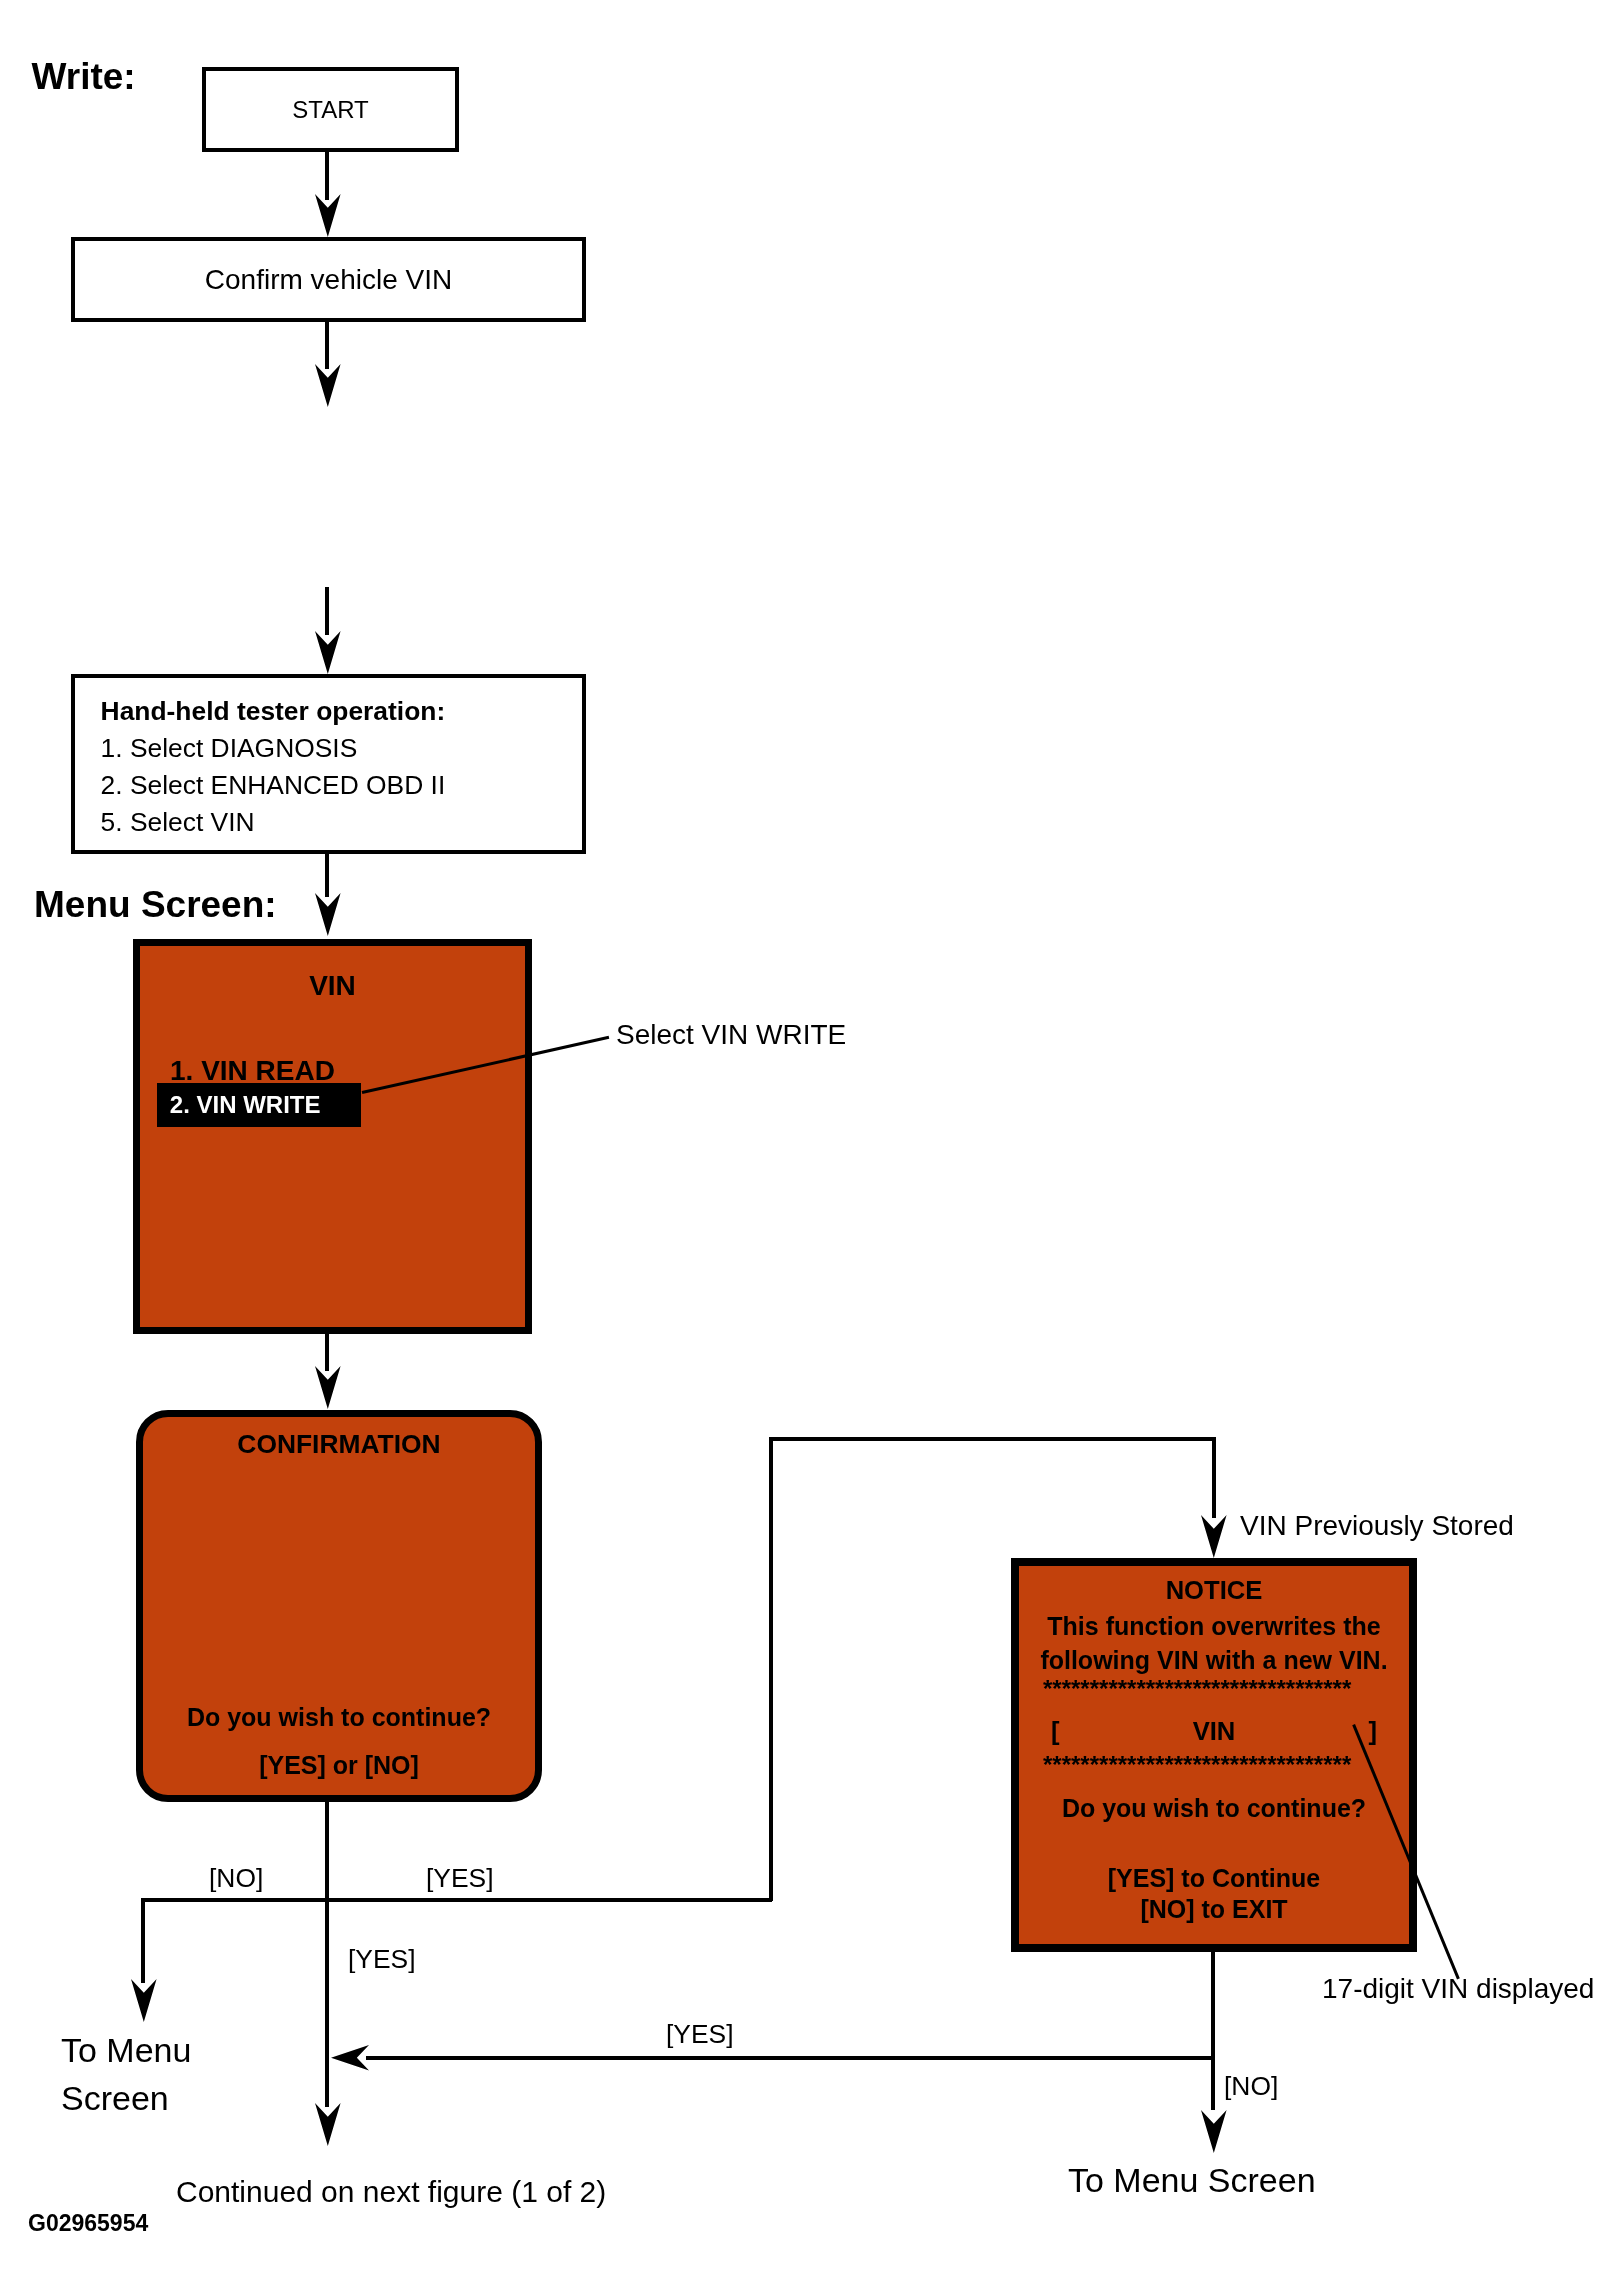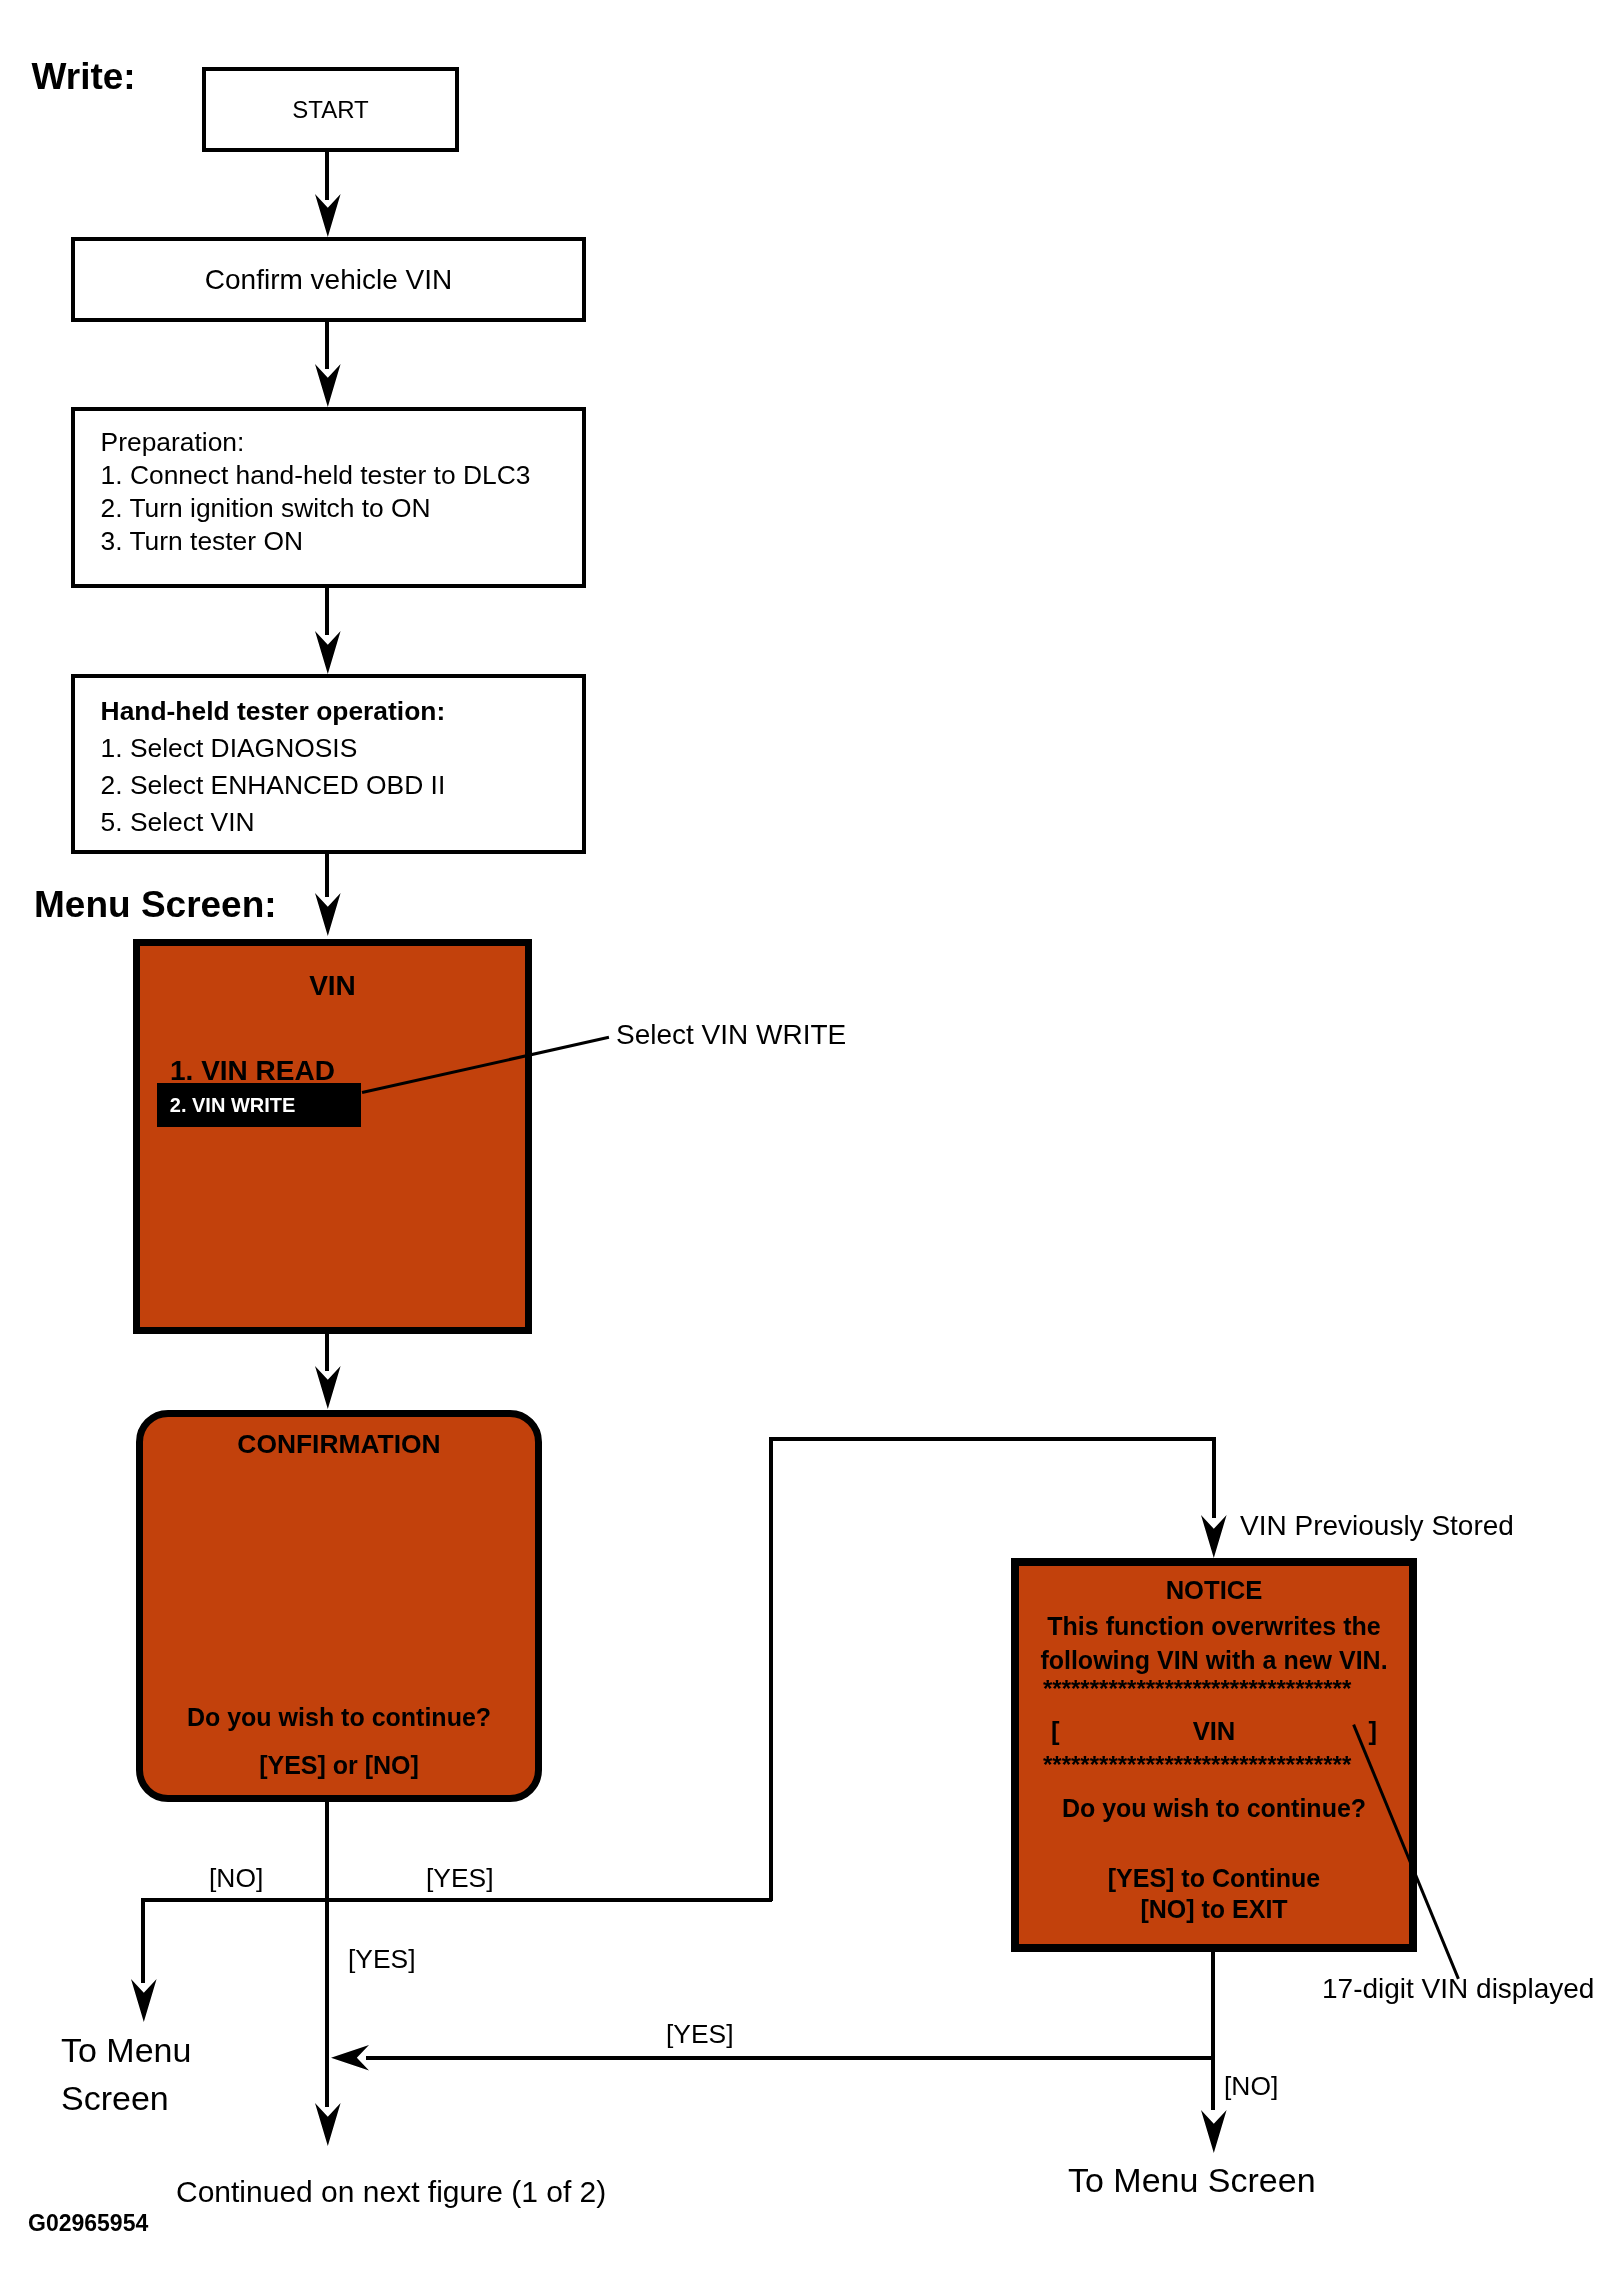--- a/index.html
+++ b/index.html
@@ -35,28 +35,20 @@
   <div class="pbox center-text" style="left:202px;top:67px;width:257px;height:85px;font-size:24px;">START</div>
 
   <div class="vline" style="left:325px;top:152px;height:48px;"></div>
   <div class="ahead-down" style="left:315px;top:194px;"></div>
 
   <div class="pbox center-text" style="left:71px;top:237px;width:515px;height:85px;font-size:28px;">Confirm vehicle VIN</div>
 
   <div class="vline" style="left:325px;top:321px;height:48px;"></div>
   <div class="ahead-down" style="left:315px;top:364px;"></div>
 
-  <div class="pbox" style="left:71px;top:407px;width:515px;height:181px;">
-    <div class="node-text" style="position:absolute;left:25.6px;top:15.3px;">
-      <div>Preparation:</div>
-      <div>1. Connect hand-held tester to DLC3</div>
-      <div>2. Turn ignition switch to ON</div>
-      <div>3. Turn tester ON</div>
-    </div>
-  </div>
 
   <div class="vline" style="left:325px;top:587px;height:48px;"></div>
   <div class="ahead-down" style="left:315px;top:631px;"></div>
 
   <div class="pbox" style="left:71px;top:674px;width:515px;height:180px;">
     <div class="node-text" style="position:absolute;left:25.6px;top:15.3px;line-height:37px;">
       <div style="font-weight:bold;">Hand-held tester operation:</div>
       <div>1. Select DIAGNOSIS</div>
       <div>2. Select ENHANCED OBD II</div>
       <div>5. Select VIN</div>
@@ -64,21 +56,21 @@
   </div>
 
   <div class="abs big-label" style="left:34px;top:884px;">Menu Screen:</div>
 
   <div class="vline" style="left:325px;top:853px;height:44px;"></div>
   <div class="ahead-down" style="left:315px;top:893px;"></div>
 
   <div class="sbox" style="left:133px;top:939px;width:399px;height:395px;">
     <div style="position:absolute;left:0;right:0;top:24px;text-align:center;font-size:28px;font-weight:bold;">VIN</div>
     <div style="position:absolute;left:30px;top:109px;font-size:28px;font-weight:bold;">1. VIN READ</div>
-    <div style="position:absolute;left:17px;top:137px;width:204px;height:44px;background:#000;color:#fff;font-size:20px;font-weight:bold;line-height:44px;padding-left:12.8px;box-sizing:border-box;">2. VIN WRITE</div>
+    <div style="position:absolute;left:17px;top:137px;width:204px;height:44px;background:#000;color:#fff;font-size:24px;font-weight:bold;line-height:44px;padding-left:12.8px;box-sizing:border-box;">2. VIN WRITE</div>
   </div>
 
   <div class="callout" style="left:362px;top:1091px;width:253px;transform:rotate(-12.6deg);transform-origin:0 50%;"></div>
   <div class="abs" style="left:616px;top:1019px;font-size:28px;">Select VIN WRITE</div>
 
   <div class="vline" style="left:325px;top:1333px;height:38px;"></div>
   <div class="ahead-down" style="left:315px;top:1366px;"></div>
 
   <div class="sbox" style="left:136px;top:1410px;width:406px;height:392px;font-weight:bold;border-radius:32px;">
     <div style="position:absolute;left:0;right:0;top:12px;text-align:center;font-size:26.4px;">CONFIRMATION</div>

